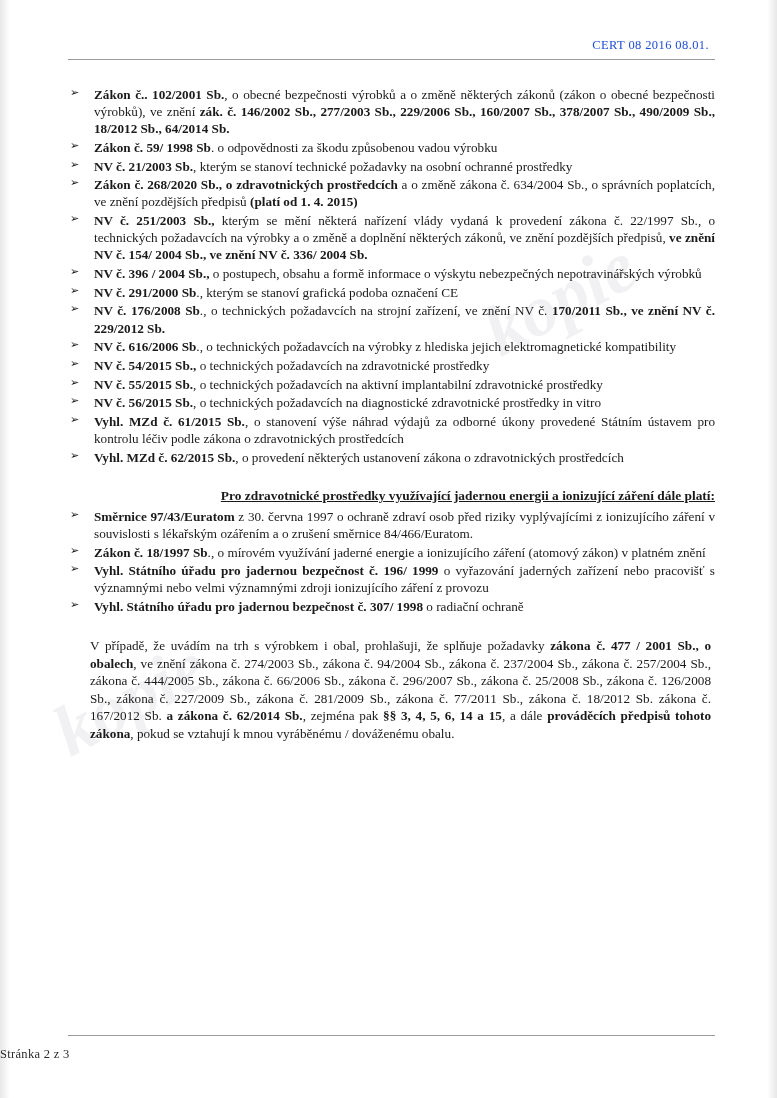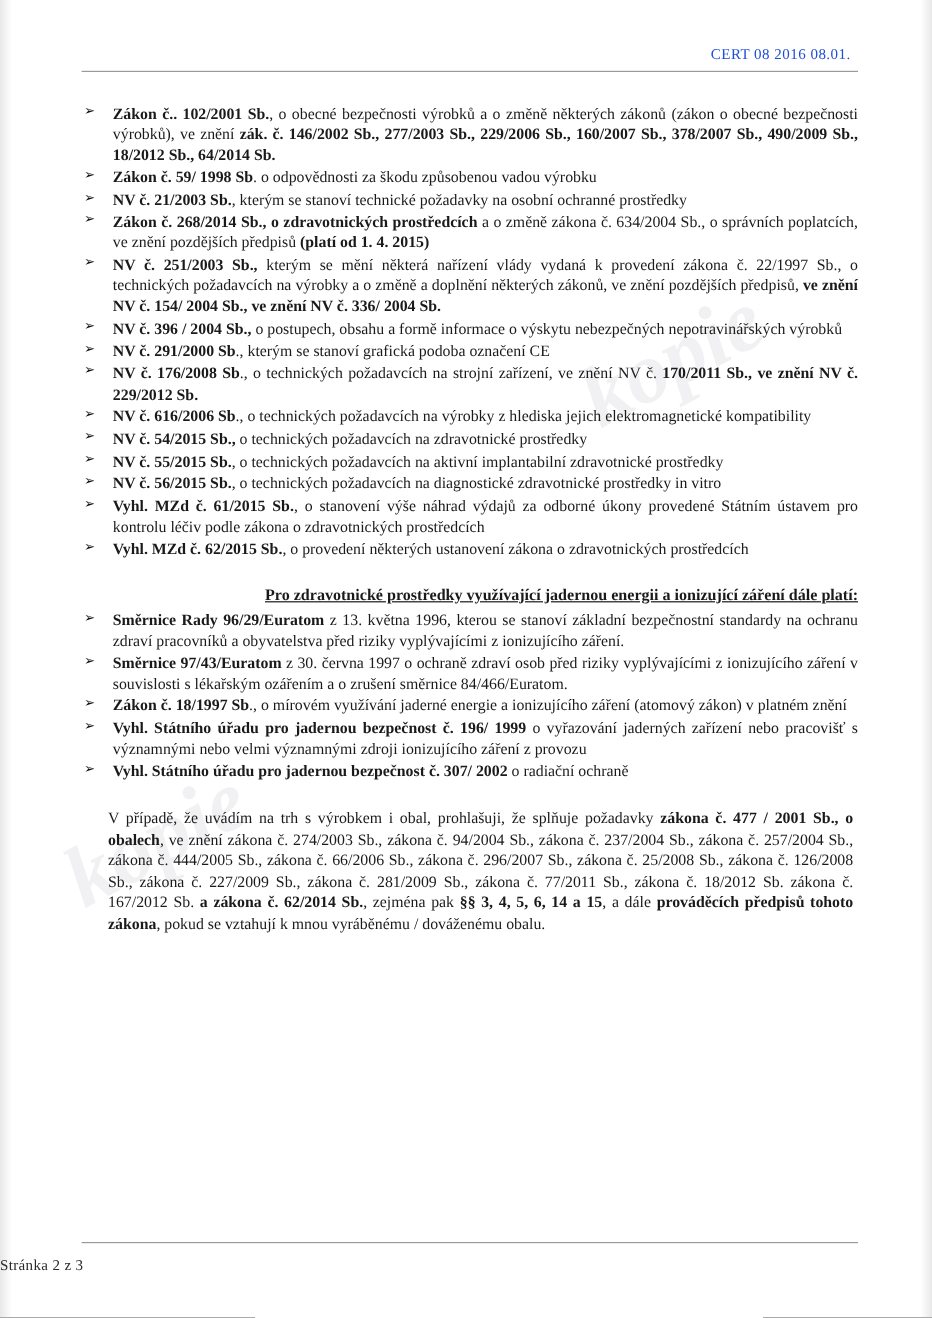--- a/index.html
+++ b/index.html
@@ -147,41 +147,40 @@
 
   <div class="page-inner">
 
     <div class="header">CERT  08 2016 08.01.</div>
     <div class="header-rule"></div>
 
     <ul class="bl" id="list-main">
         <li><b>Zákon č.. 102/2001 Sb.</b>, o obecné bezpečnosti výrobků a o změně některých zákonů (zákon o obecné bezpečnosti výrobků), ve znění <b>zák. č. 146/2002 Sb., 277/2003 Sb., 229/2006 Sb., 160/2007 Sb., 378/2007 Sb., 490/2009 Sb., 18/2012 Sb., 64/2014 Sb.</b></li>
         <li><b>Zákon č. 59/ 1998 Sb</b>. o odpovědnosti za škodu způsobenou vadou výrobku</li>
         <li><b>NV č. 21/2003 Sb.</b>, kterým se stanoví technické požadavky na osobní ochranné prostředky</li>
-        <li><b>Zákon č. 268/2014 Sb., o zdravotnických prostředcích</b> a o změně zákona č. 634/2004 Sb., o správních poplatcích, ve znění pozdějších předpisů <b>(platí od 1. 4. 2015)</b></li>
+        <li><b>Zákon č. 268/2020 Sb., o zdravotnických prostředcích</b> a o změně zákona č. 634/2004 Sb., o správních poplatcích, ve znění pozdějších předpisů <b>(platí od 1. 4. 2015)</b></li>
         <li><b>NV č. 251/2003 Sb.,</b> kterým se mění některá nařízení vlády vydaná k provedení zákona č. 22/1997 Sb., o technických požadavcích na výrobky a o změně a doplnění některých zákonů, ve znění pozdějších předpisů, <b>ve znění NV č. 154/ 2004 Sb., ve znění NV č. 336/ 2004 Sb.</b></li>
         <li><b>NV č. 396 / 2004 Sb.,</b> o postupech, obsahu a formě informace o výskytu nebezpečných nepotravinářských výrobků</li>
         <li><b>NV č. 291/2000 Sb</b>., kterým se stanoví grafická podoba označení CE</li>
         <li><b>NV č. 176/2008 Sb</b>., o technických požadavcích na strojní zařízení, ve znění NV č. <b>170/2011 Sb., ve znění NV č. 229/2012 Sb.</b></li>
         <li><b>NV č. 616/2006 Sb</b>., o technických požadavcích na výrobky z hlediska jejich elektromagnetické kompatibility</li>
         <li><b>NV č. 54/2015 Sb.,</b> o technických požadavcích na zdravotnické prostředky</li>
         <li><b>NV č. 55/2015 Sb.</b>, o technických požadavcích na aktivní implantabilní zdravotnické prostředky</li>
         <li><b>NV č. 56/2015 Sb.</b>, o technických požadavcích na diagnostické zdravotnické prostředky in vitro</li>
         <li><b>Vyhl. MZd č. 61/2015 Sb.</b>, o stanovení výše náhrad výdajů za odborné úkony provedené Státním ústavem pro kontrolu léčiv podle zákona o zdravotnických prostředcích</li>
         <li><b>Vyhl. MZd č. 62/2015 Sb.</b>,  o provedení některých ustanovení zákona o zdravotnických prostředcích</li>
       </ul>
 
     <div class="section-heading">Pro zdravotnické prostředky využívající jadernou energii a ionizující záření dále platí:</div>
 
     <ul class="bl" id="list-nuclear">
-        <li><b>Směrnice Rady 96/29/Euratom</b> z 13. května 1996, kterou se stanoví základní bezpečnostní standardy na ochranu zdraví pracovníků a obyvatelstva před riziky vyplývajícími z ionizujícího záření.</li>
         <li><b>Směrnice 97/43/Euratom</b> z 30. června 1997 o ochraně zdraví osob před riziky vyplývajícími z ionizujícího záření v souvislosti s lékařským ozářením a o zrušení směrnice 84/466/Euratom.</li>
         <li><b>Zákon č. 18/1997 Sb</b>., o mírovém využívání jaderné energie a ionizujícího záření (atomový zákon) v platném znění</li>
         <li><b>Vyhl. Státního úřadu pro jadernou bezpečnost č. 196/ 1999</b> o vyřazování jaderných zařízení nebo pracovišť s významnými nebo velmi významnými zdroji ionizujícího záření z provozu</li>
-        <li><b>Vyhl. Státního úřadu pro jadernou bezpečnost č. 307/ 2002</b> o radiační ochraně</li>
+        <li><b>Vyhl. Státního úřadu pro jadernou bezpečnost č. 307/ 1998</b> o radiační ochraně</li>
       </ul>
 
     <div class="para para-indent" id="closing">V případě, že uvádím na trh s výrobkem i obal, prohlašuji, že splňuje požadavky <b>zákona č. 477 / 2001 Sb., o obalech</b>, ve znění zákona č. 274/2003 Sb., zákona č. 94/2004 Sb., zákona č. 237/2004 Sb., zákona č. 257/2004 Sb., zákona č. 444/2005 Sb., zákona č. 66/2006 Sb., zákona č. 296/2007 Sb., zákona č. 25/2008 Sb., zákona č. 126/2008 Sb., zákona č. 227/2009 Sb., zákona č. 281/2009 Sb., zákona č. 77/2011 Sb., zákona č. 18/2012 Sb. zákona č. 167/2012 Sb. <b>a zákona č. 62/2014 Sb.</b>, zejména pak <b>§§ 3, 4, 5, 6, 14 a 15</b>, a dále <b>prováděcích předpisů tohoto zákona</b>, pokud se vztahují k mnou vyráběnému / dováženému obalu.</div>
 
   </div>
 
   <div class="footer-rule"></div>
   <div class="footer">Stránka 2 z 3</div>
 
 </div>

